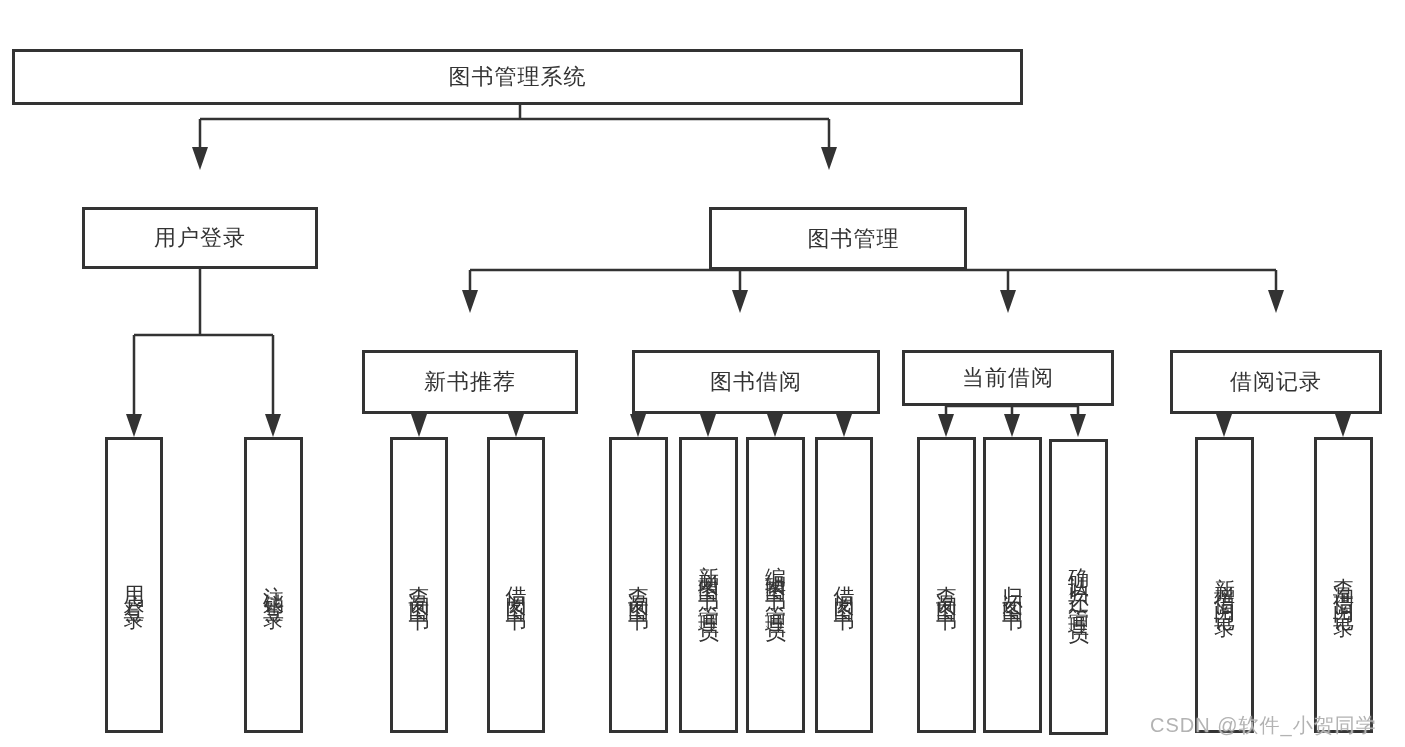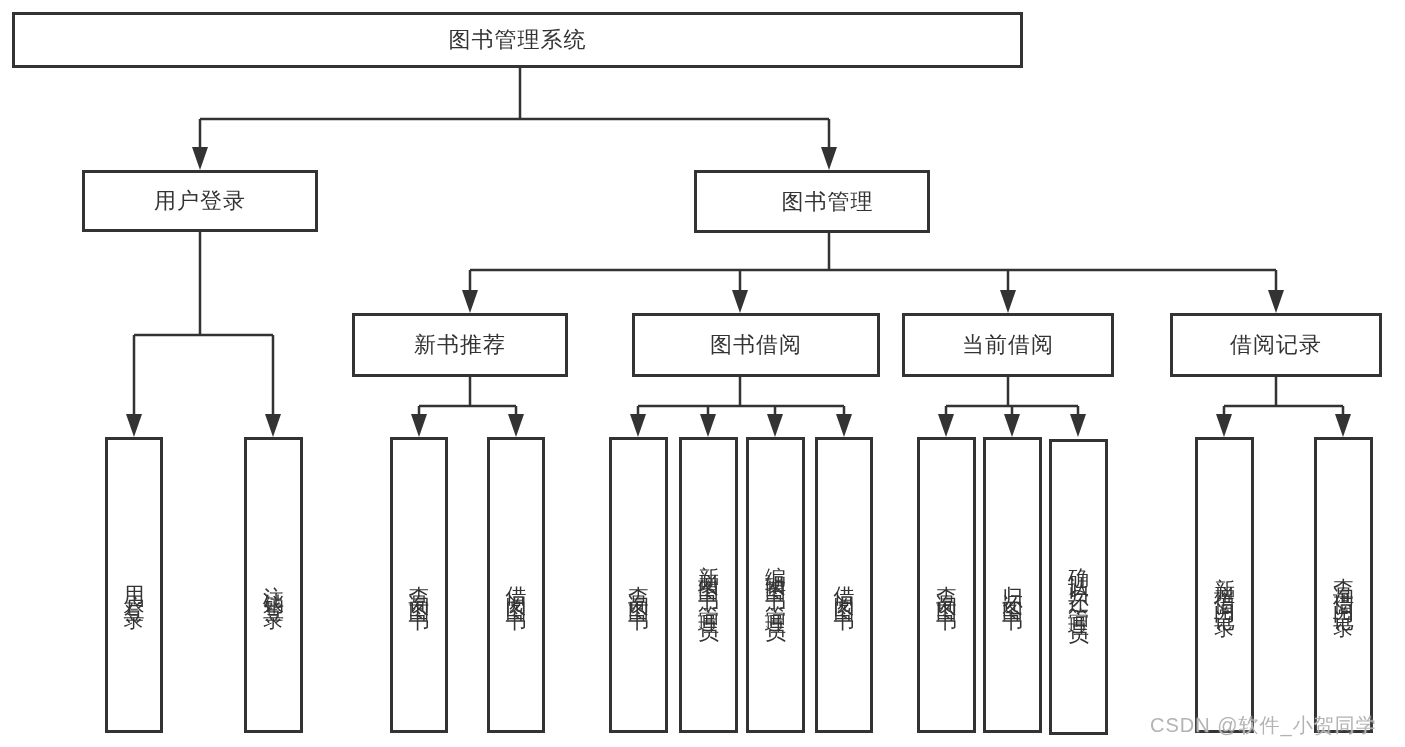--- a/index.html
+++ b/index.html
@@ -6,21 +6,21 @@
   html,body { background:#ffffff; }
   body { font-family:"Liberation Sans","DejaVu Sans",sans-serif; }
   #canvas {
     position:relative; width:1405px; height:747px;
     background:#ffffff; overflow:hidden; color:#333333;
   }
   svg.wires { position:absolute; left:0; top:0; width:1405px; height:747px; }
   .hnode {
     position:absolute; display:flex; align-items:center; justify-content:center;
     background:#ffffff; border:3px solid #333333; color:#333333;
-    font-size:22px; letter-spacing:1px; white-space:nowrap;
+    font-size:22px; letter-spacing:1px; white-space:nowrap;margin-top:37px;
   }
   .vnode {
     position:absolute; display:flex; align-items:center; justify-content:center;
     background:#ffffff; border:3px solid #333333; color:#333333;
   }
   .vtext {
     writing-mode:vertical-lr; text-orientation:mixed;
     font-size:21px; letter-spacing:8px; line-height:1.05; white-space:nowrap;
   }
   .watermark {
@@ -74,31 +74,31 @@
     </g>
   </svg>
 
   <div class="hnode" style="left:12px; top:12px; width:1011px; height:56px;">
     <span>图书管理系统</span>
   </div>
 
   <div class="hnode" style="left:82px; top:170px; width:236px; height:62px;">
     <span>用户登录</span>
   </div>
-  <div class="hnode" style="left:694px; top:170px; width:236px; height:63px;padding-left:31px;">
+  <div class="hnode" style="left:709px; top:170px; width:258px; height:63px;padding-left:31px;">
     <span>图书管理</span>
   </div>
 
-  <div class="hnode" style="left:352px; top:313px; width:216px; height:64px;">
+  <div class="hnode" style="left:362px; top:313px; width:216px; height:64px;">
     <span>新书推荐</span>
   </div>
   <div class="hnode" style="left:632px; top:313px; width:248px; height:64px;">
     <span>图书借阅</span>
   </div>
-  <div class="hnode" style="left:902px; top:313px; width:212px; height:64px;">
+  <div class="hnode" style="left:902px; top:313px; width:212px; height:56px;">
     <span>当前借阅</span>
   </div>
   <div class="hnode" style="left:1170px; top:313px; width:212px; height:64px;">
     <span>借阅记录</span>
   </div>
 
   <div class="vnode" style="left:105px; top:437px; width:58px; height:296px;">
     <span class="vtext">用户登录</span>
   </div>
   <div class="vnode" style="left:244px; top:437px; width:59px; height:296px;">

